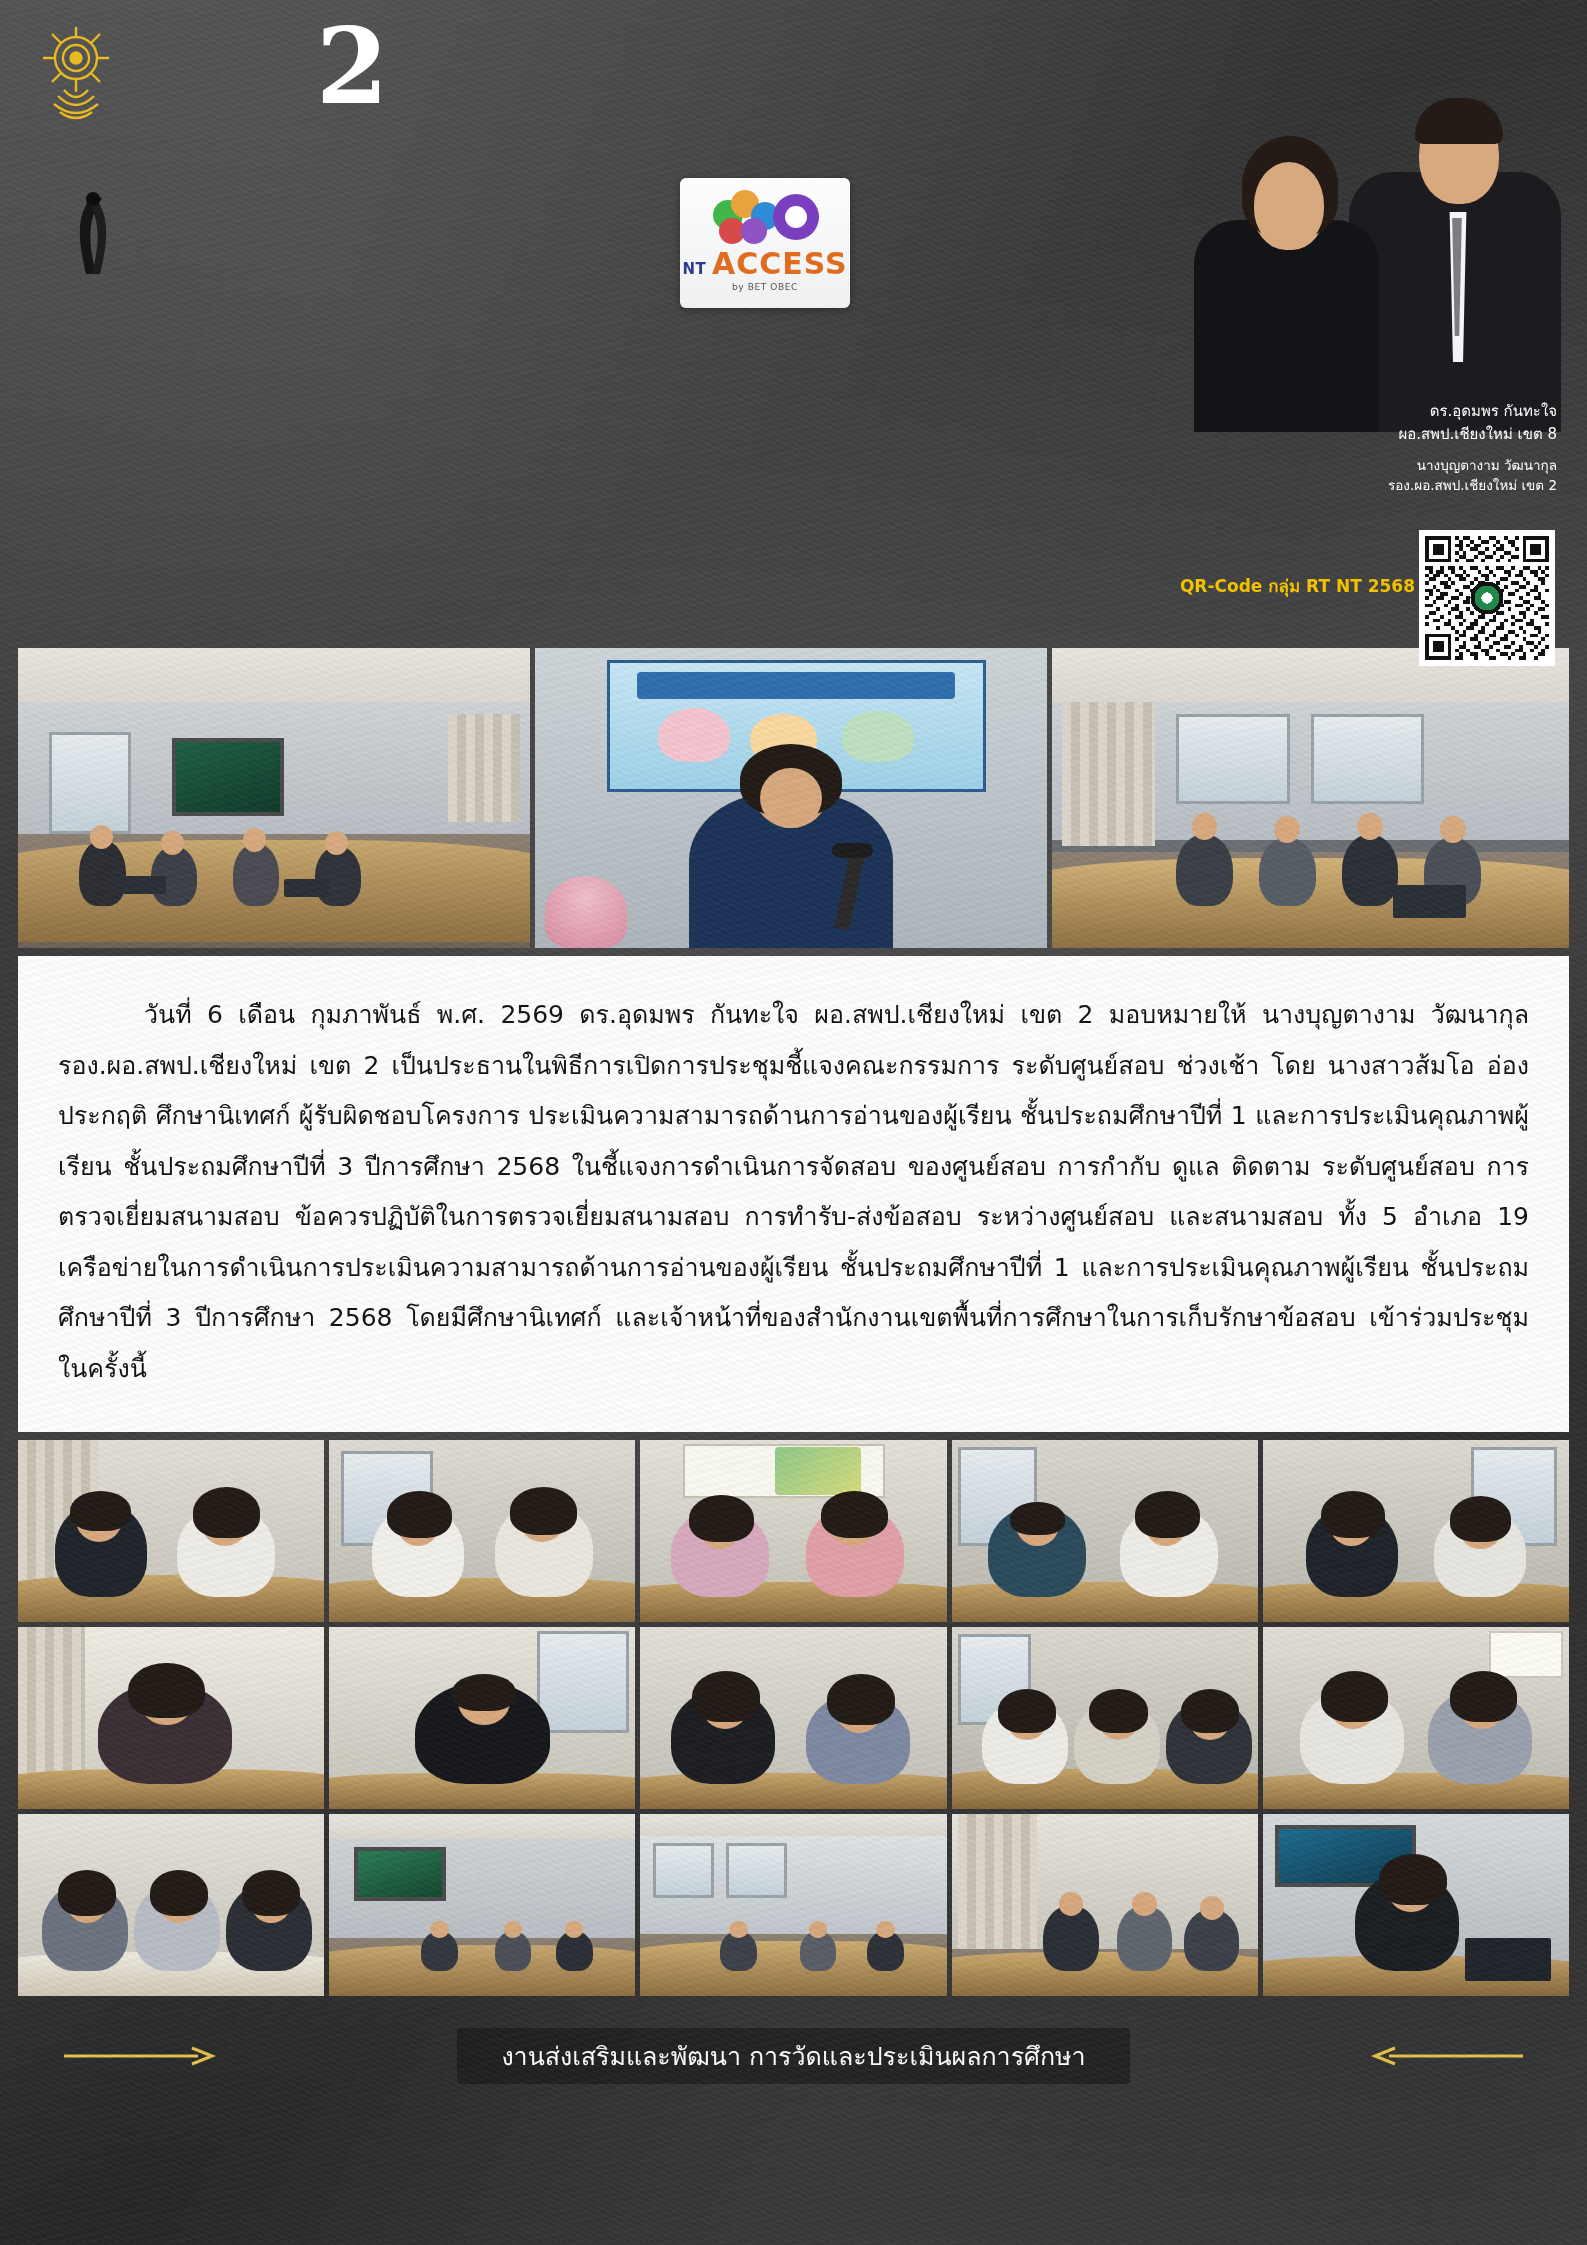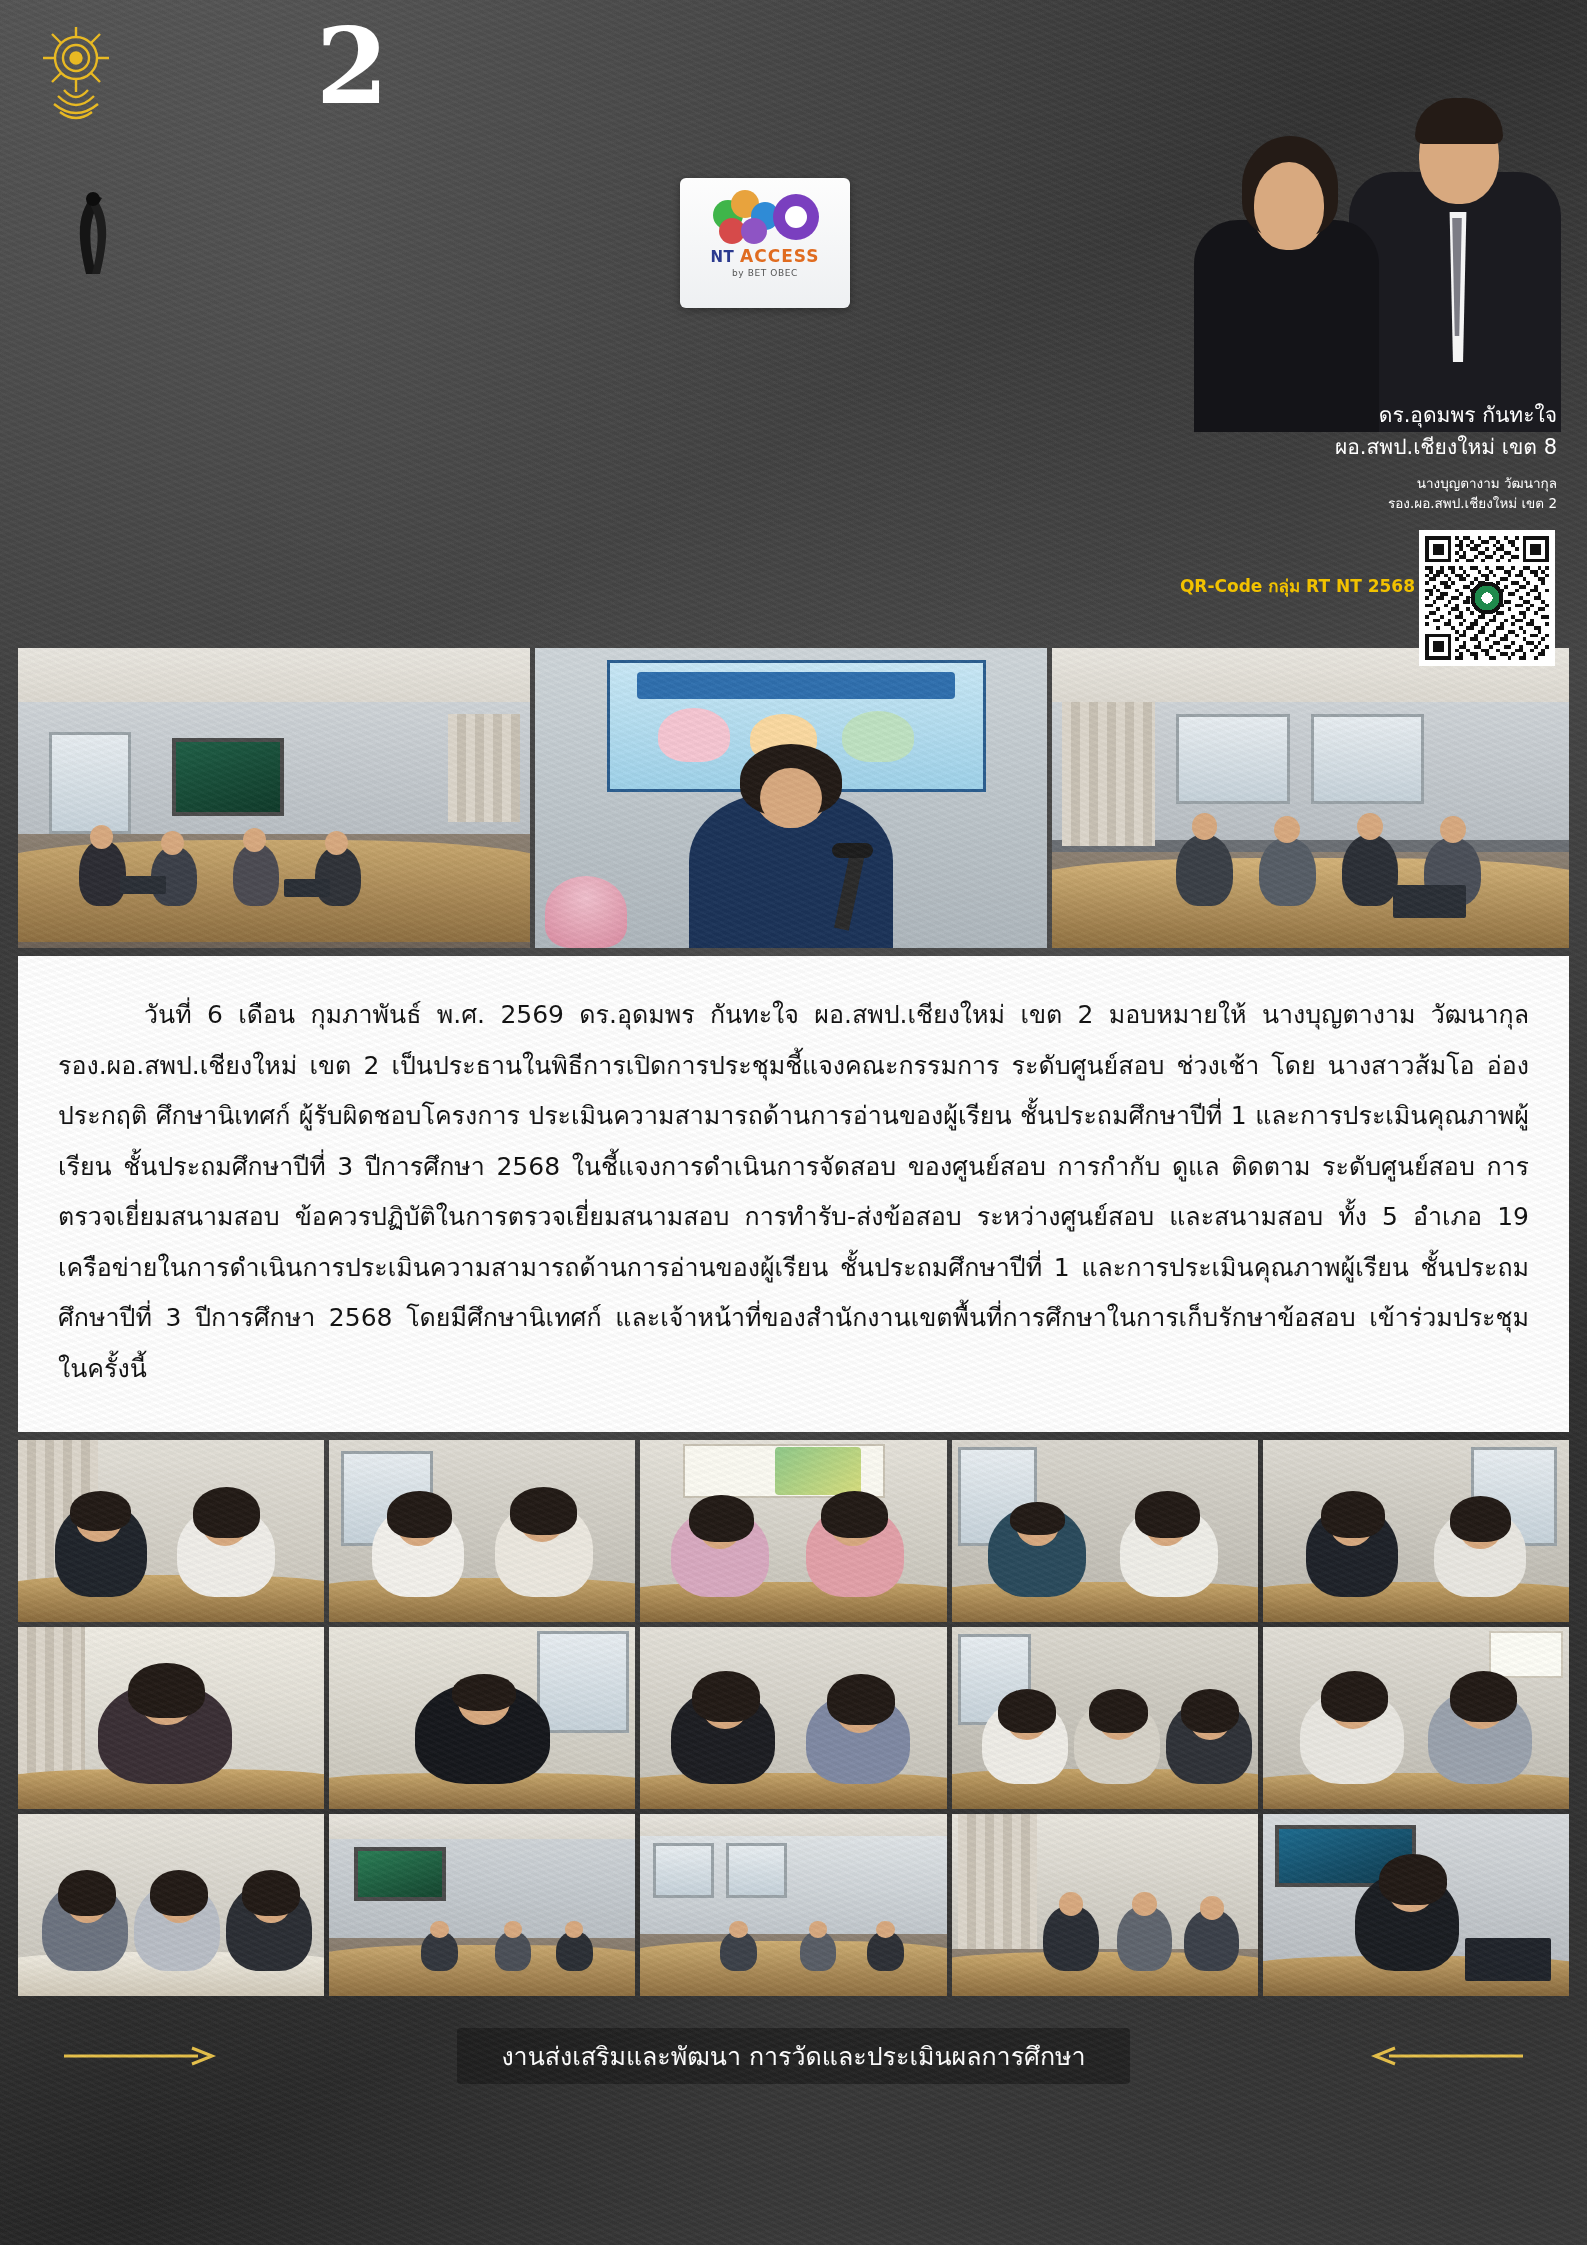--- a/index.html
+++ b/index.html
@@ -90,42 +90,42 @@
     padding-top: 8px;
     z-index:4;
     box-shadow: 0 2px 8px rgba(0,0,0,.35);
   }
   .nt-badge .bubbles { position:relative; width: 120px; height: 62px; }
   .nt-badge .bub { position:absolute; border-radius:50%; }
   .nt-badge .nt-text {
     font-size: 15px; font-weight: 700; color:#2b3a8f; letter-spacing: .5px; line-height:1.05;
     text-align:center;
   }
-  .nt-badge .nt-text .acc { color:#e06c20; font-size: 17px; letter-spacing:1px;}
+  .nt-badge .nt-text .acc { color:#e06c20; font-size: 30px; letter-spacing:1px;}
   .nt-badge .nt-sub { font-size: 9px; color:#555; letter-spacing: .6px; margin-top:2px;}
 
   .portraits {
     position:absolute; right: 18px; top: 12px;
     width: 430px; height: 420px;
     z-index: 3;
     overflow:hidden;
   }
   .p-person { position:absolute; bottom:0; }
   .p-man { right: 4px; width: 220px; height: 400px; }
   .p-woman { right: 180px; width: 205px; height: 330px; }
   .p-head { position:absolute; border-radius:50% 50% 46% 46%; background:#d8a97f; }
   .p-hair { position:absolute; background:#241b16; }
   .p-body { position:absolute; background:#1b1b20; border-radius: 44px 44px 0 0; }
   .p-shirt { position:absolute; background:#f2f2f2; }
   .p-tie { position:absolute; background:#6a6a72; }
 
   .names {
     position:absolute; right: 30px; top: 400px; text-align:right; z-index: 5; color:#fff;
   }
-  .names .n-main { font-size: 21px; line-height: 1.5; }
+  .names .n-main { font-size: 15px; line-height: 1.5; }
   .names .n-sec { font-size: 13.5px; line-height: 1.5; margin-top: 10px; }
 
   .headline-box {
     position:absolute; left: 34px; top: 340px;
     width: 920px;
     background: rgba(25,25,25,.55);
     border-radius: 8px;
     padding: 18px 22px 22px 22px;
     z-index: 4;
   }

